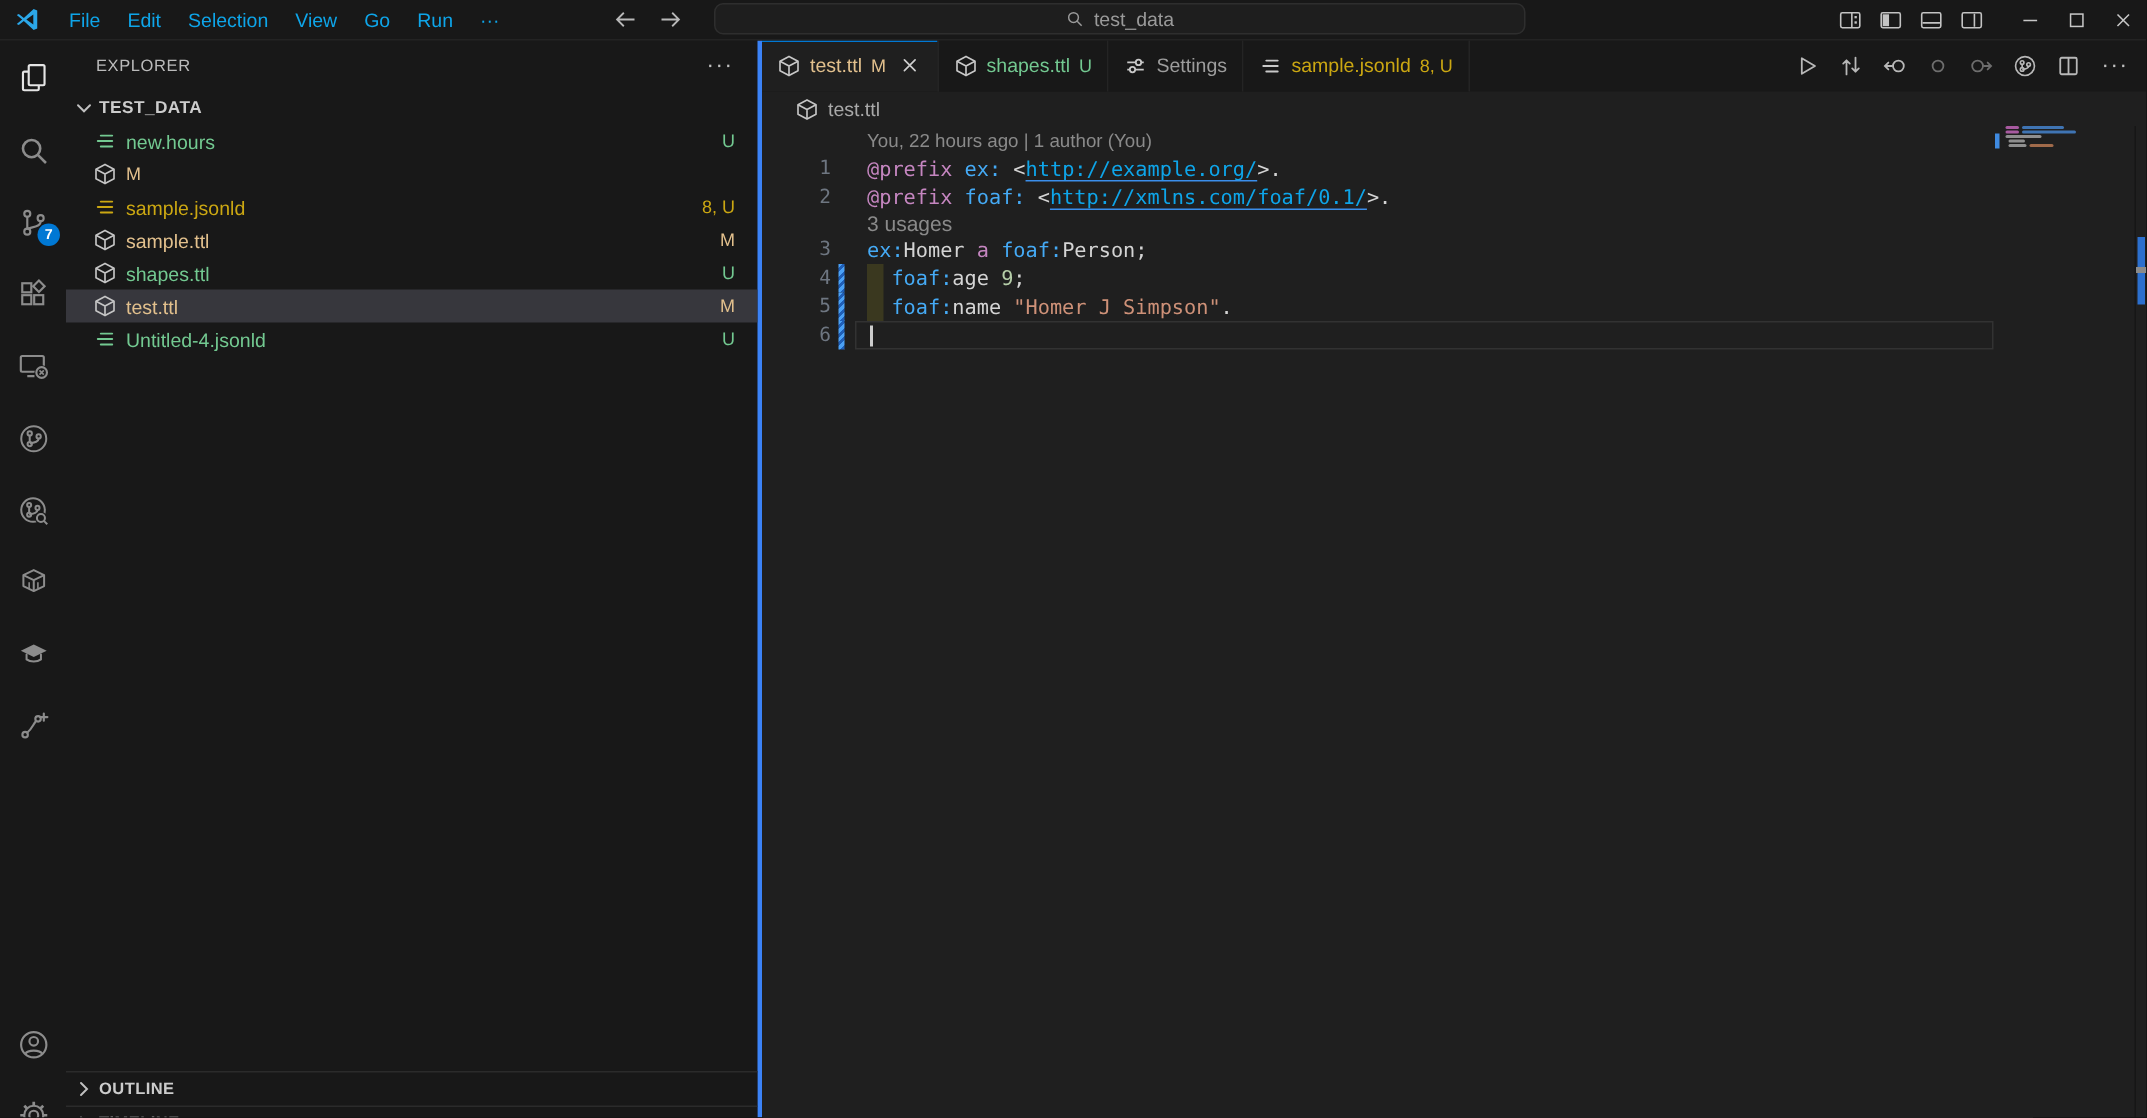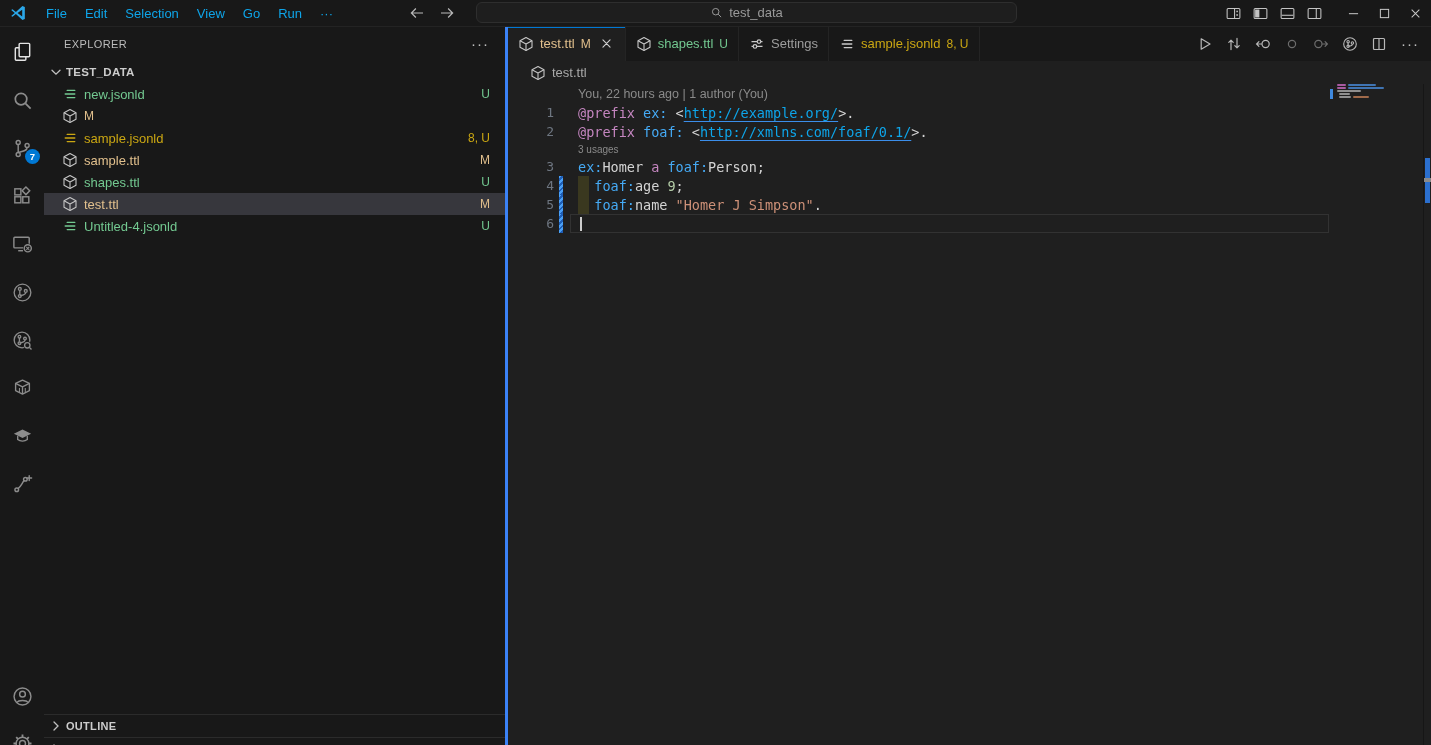--- a/index.html
+++ b/index.html
@@ -77,21 +77,21 @@
   .breadcrumb .b-ic svg{width:16px;height:16px;}
   
   .code{position:relative;font-family:"DejaVu Sans Mono","Liberation Mono",monospace;font-size:13.5px;}
   .crow{height:19px;display:flex;align-items:center;white-space:pre;position:relative;}
   .crow .num{width:46px;text-align:right;color:#6e7681;font-size:13px;flex:none;font-family:"DejaVu Sans Mono",monospace;}
   .crow .marker{width:4px;height:19px;margin-left:5px;flex:none;}
   .crow.modified .marker{background:repeating-linear-gradient(135deg,#4aa0f5 0 2px,#1f5fb8 2px 4px);}
   .crow .txt{margin-left:15px;color:#d4d4d4;}
   .annot{display:flex;align-items:center;padding-left:70px;font-family:"Liberation Sans",sans-serif;color:#8a8a8a;}
   .annot.blame{height:19px;font-size:12.5px;}
-  .annot.lens{height:16px;font-size:10px;}
+  .annot.lens{height:16px;font-size:14px;}
   .tk-k{color:#C586C0;} .tk-b{color:#45AAF5;} .tk-p{color:#d4d4d4;}
   .tk-n{color:#B5CEA8;} .tk-s{color:#CE9178;}
   .tk-u{color:#0ea5e9;text-decoration:underline;text-decoration-color:#3B8EEA;text-underline-offset:3px;text-align:right;}
   .curline{position:absolute;left:62px;top:0;width:759px;height:19px;border:1px solid #323232;box-sizing:border-box;}
   .cursor{position:absolute;left:9px;top:2px;width:1.5px;height:14px;background:#cccccc;}
   .indent-hl{position:absolute;left:70px;top:92px;width:11px;height:38px;background:#3a381f;}
   
   .minimap{position:absolute;left:822px;top:0;width:96px;height:160px;}
   .mm-mark{position:absolute;left:0;top:5px;width:3px;height:10px;background:#3f8ae0;}
   .mm-bar{position:absolute;height:2px;border-radius:1px;}
@@ -399,21 +399,21 @@
           </svg>
         <span>TEST_DATA</span>
       </div>
       <div id="file-list">
           <div class="file-row">
             <span class="file-ic ic-added">
               <svg>
                 <use href="#sym-list"></use>
               </svg>
             </span>
-            <span class="file-label st-added">new.jsonld</span>
+            <span class="file-label st-added">new.hours</span>
             <span class="file-badge st-added">U</span>
           </div>
           <div class="file-row">
             <span class="file-ic">
               <svg>
                 <use href="#sym-cube"></use>
               </svg>
             </span>
             <span class="file-badge st-modified">M</span>
           </div>

